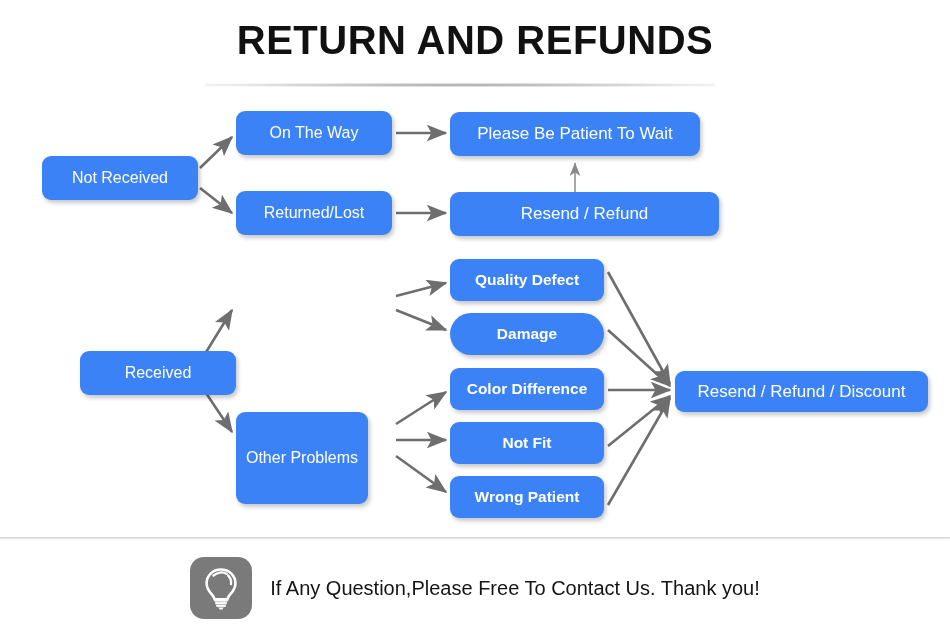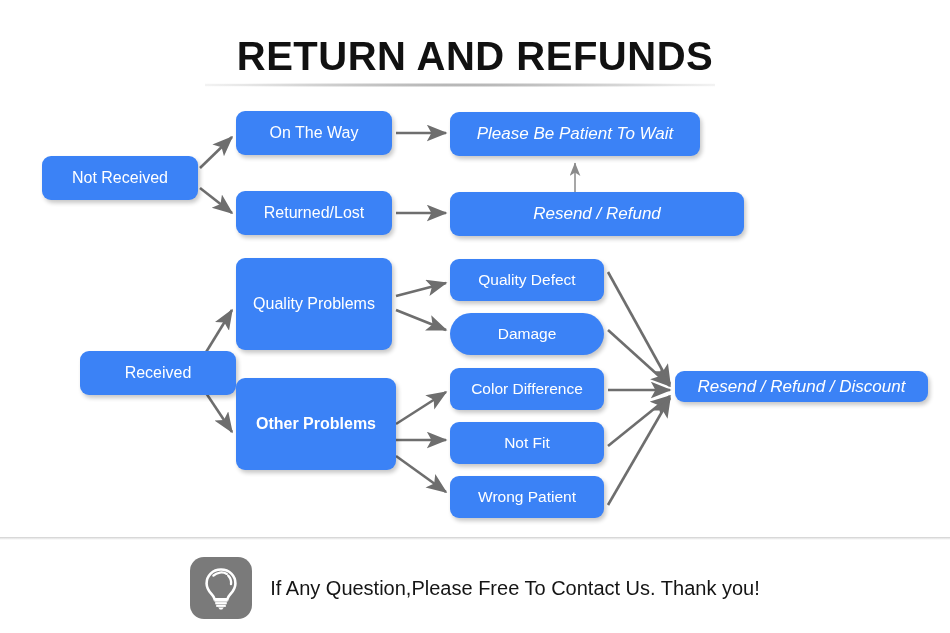--- a/index.html
+++ b/index.html
@@ -23,21 +23,20 @@
     position: absolute;
     left: 0;
     top: 16px;
     width: 950px;
     text-align: center;
     font-size: 40px;
     font-weight: bold;
     letter-spacing: 0.5px;
     color: #111111;
     line-height: 48px;
-    margin-top: 16px;
   }
   #title-rule {
     position: absolute;
     left: 205px;
     top: 83px;
     width: 510px;
     height: 4px;
     background: radial-gradient(ellipse at center,
                 rgba(150,150,150,0.85) 0%,
                 rgba(175,175,175,0.55) 45%,
@@ -55,22 +54,22 @@
     display: flex;
     align-items: center;
     justify-content: center;
     text-align: center;
     font-size: 16px;
     line-height: 20px;
     box-sizing: border-box;
     padding: 0 8px;
     user-select: none;
   }
-  .node.small { font-size: 15.5px; }
-  .node.wide  { font-size: 17px; font-style: italic; }
+  .node.small { font-size: 15.5px; font-weight: bold; }
+  .node.wide  { font-size: 17px; }
 
   
   #arrows {
     position: absolute;
     left: 0; top: 0;
     width: 950px;
     height: 633px;
     pointer-events: none;
   }
 
@@ -163,39 +162,38 @@
   </svg>
 
   <div class="node" style="left:42px; top:156px; width:156px; height:44px;text-align:right;">Not Received</div>
 
   <div class="node" style="left:236px; top:111px; width:156px; height:44px;">On The Way</div>
 
   <div class="node" style="left:236px; top:191px; width:156px; height:44px;border-radius:9px;">Returned/Lost</div>
 
   <div class="node wide" style="left:450px; top:112px; width:250px; height:44px;">Please Be Patient To Wait</div>
 
-  <div class="node wide" style="left:450px; top:192px; width:294px; height:44px;">Resend / Refund</div>
+  <div class="node wide" style="left:450px; top:192px; width:269px; height:44px;">Resend / Refund</div>
 
   <div class="node" style="left:42px; top:351px; width:156px; height:44px;margin-left:38px;">Received</div>
 
-  <div class="node" style="left:236px; top:258px; width:156px; height:92px;">Quality Problems</div>
-
-  <div class="node" style="left:236px; top:378px; width:160px; height:92px;font-weight:bold;">Other Problems</div>
+
+  <div class="node" style="left:236px; top:412px; width:132px; height:92px;">Other Problems</div>
 
   <div class="node small" style="left:450px; top:259px; width:154px; height:42px;">Quality Defect</div>
 
   <div class="node small" style="left:450px; top:313px; width:154px; height:42px;border-radius:21px;">Damage</div>
 
   <div class="node small" style="left:450px; top:422px; width:154px; height:42px;">Not Fit</div>
 
   <div class="node small" style="left:450px; top:368px; width:154px; height:42px;">Color Difference</div>
 
   <div class="node small" style="left:450px; top:476px; width:154px; height:42px;">Wrong Patient</div>
 
-  <div class="node wide" style="left:675px; top:371px; width:253px; height:31px;">Resend / Refund / Discount</div>
+  <div class="node wide" style="left:675px; top:371px; width:253px; height:41px;">Resend / Refund / Discount</div>
 
   <div id="footer-rule"></div>
 
   <div id="footer">
     <div id="bulb-badge">
       <svg width="40" height="44" viewBox="0 0 40 44" xmlns="http://www.w3.org/2000/svg">
         <path d="M20 3.5 C11.6 3.5 5.6 9.8 5.6 17.4 C5.6 22.3 8.2 25.5 10.6 28.2
                  C12.3 30.1 13.4 31.4 13.6 33.2 L26.4 33.2
                  C26.6 31.4 27.7 30.1 29.4 28.2 C31.8 25.5 34.4 22.3 34.4 17.4
                  C34.4 9.8 28.4 3.5 20 3.5 Z" fill="none" stroke="#ffffff" stroke-width="2.6"></path>

